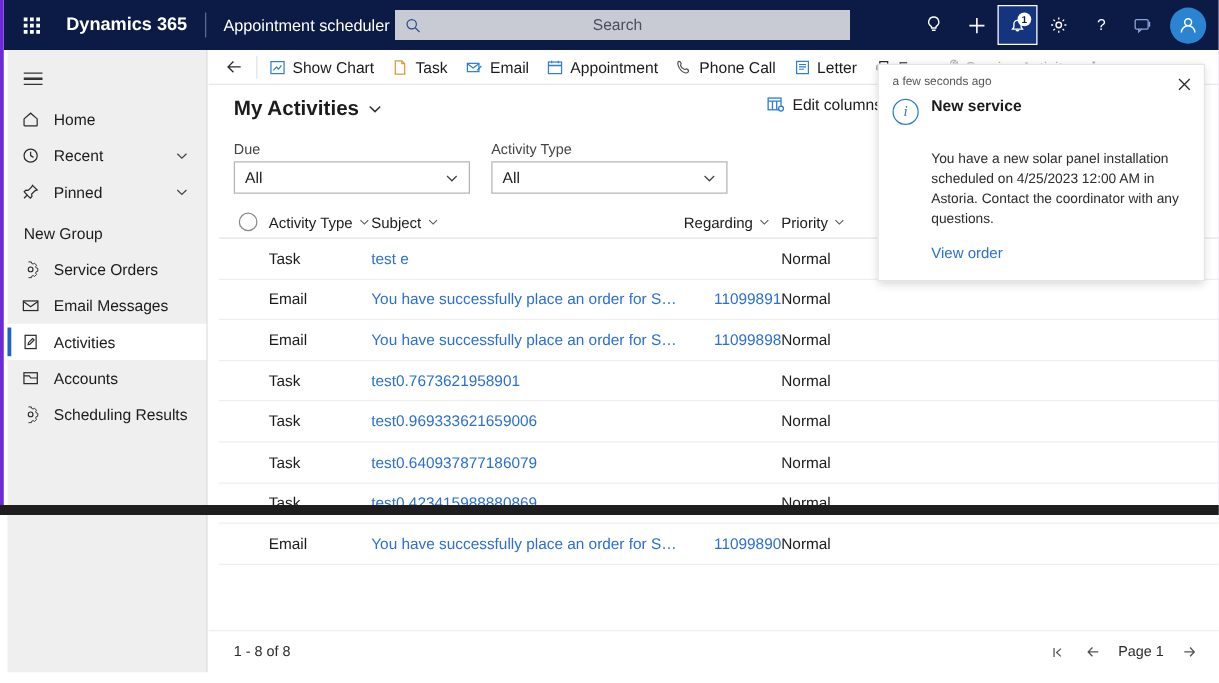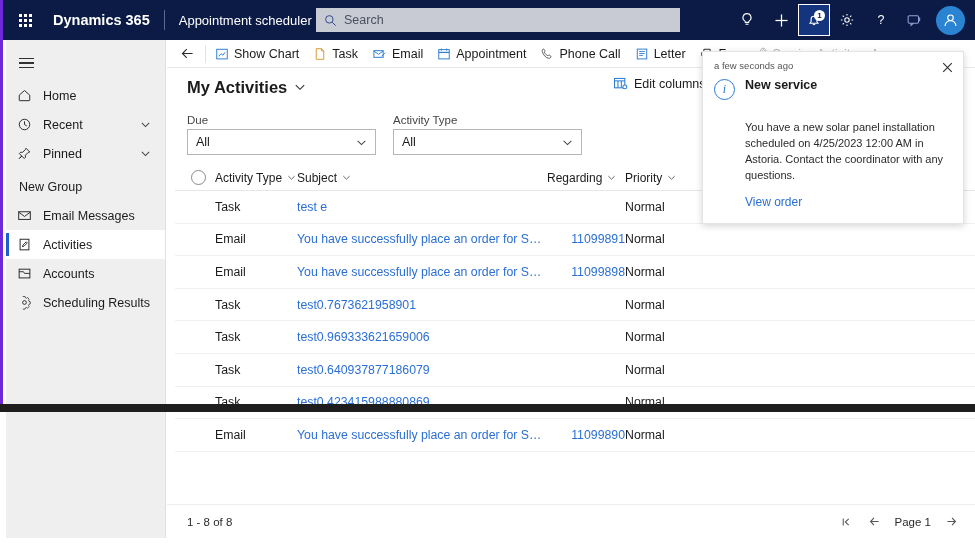--- a/index.html
+++ b/index.html
@@ -91,20 +91,21 @@
   #search-wrap svg { flex: 0 0 auto; }
   #search-input {
     border: none;
     background: transparent;
     outline: none;
     font-family: "Liberation Sans", sans-serif;
     font-size: 12.5px;
     color: #333b4f;
     margin-left: 7px;
     width: 300px;
+    text-align: center;
   }
   #search-input::placeholder { color: #4a4f5e; }
 
   #top-actions {
     position: absolute;
     right: 4px; top: 0;
     height: 40px;
     display: flex;
     align-items: center;
   }
@@ -603,20 +604,29 @@
         <span class="nav-label">Pinned</span>
         <span class="nav-chev">
           <svg width="11" height="11" viewBox="0 0 12 12">
             <path d="M2 4.3 6 8.2l4-3.9" fill="none" stroke="#444444" stroke-width="1.1"></path>
           </svg>
         </span>
       </div>
 
       <div class="nav-group-title">New Group</div>
 
+      <div class="nav-item">
+        <span class="nav-icon">
+          <svg width="15" height="15" viewBox="0 0 16 16">
+            <path d="M6.5 2h3l.4 1.6 1.5.6 1.4-.9 2.1 2.1-.9 1.4.6 1.5 1.6.4v3l-1.6.4-.6 1.5.9 1.4-2.1 2.1-1.4-.9-1.5.6-.4 1.6h-3" fill="none" stroke="#2b2b2b" stroke-width="1" transform="scale(0.82) translate(1 0)"></path>
+            <circle cx="8" cy="8" r="2" fill="none" stroke="#2b2b2b" stroke-width="1"></circle>
+          </svg>
+        </span>
+        <span class="nav-label">Service Orders</span>
+      </div>
 
       <div class="nav-item">
         <span class="nav-icon">
           <svg width="15" height="15" viewBox="0 0 16 16">
             <rect x="1.8" y="4" width="12.4" height="8.2" fill="none" stroke="#2b2b2b" stroke-width="1.05"></rect>
             <path d="M1.8 4.4 8 9l6.2-4.6" fill="none" stroke="#2b2b2b" stroke-width="1.05"></path>
           </svg>
         </span>
         <span class="nav-label">Email Messages</span>
       </div>

